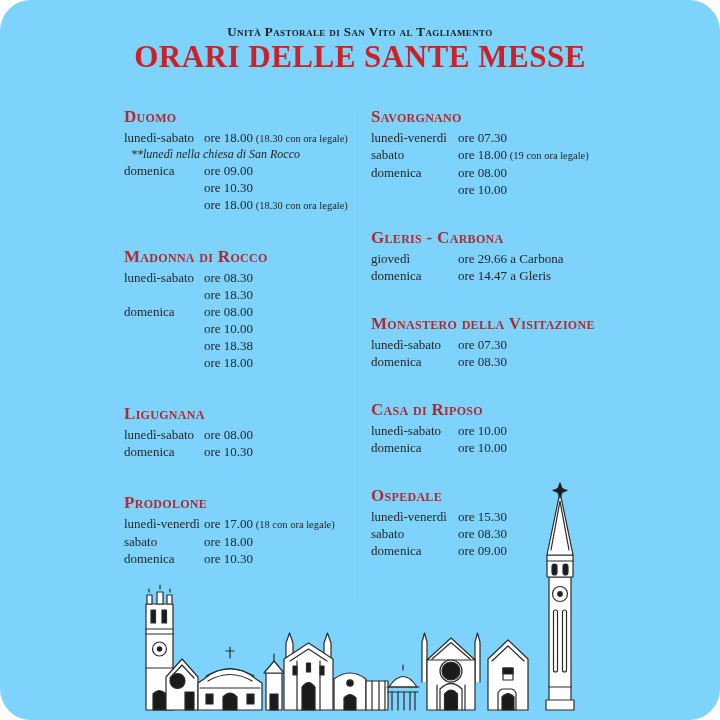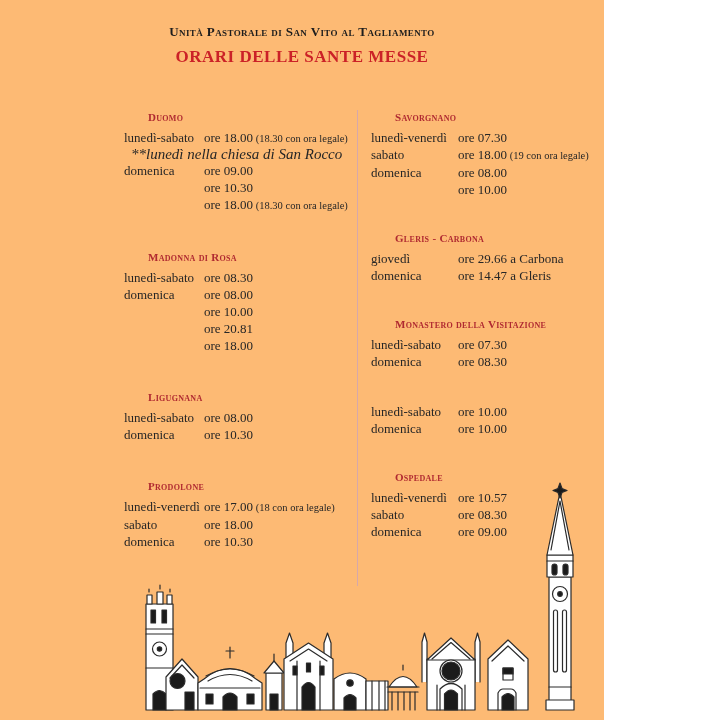--- a/index.html
+++ b/index.html
@@ -11,36 +11,37 @@
     --ink:#2b2b2b;
   }
   *{margin:0;padding:0;box-sizing:border-box;}
   html,body{background:#fff;}
   body{
     font-family:"Liberation Serif","DejaVu Serif",serif;
     color:var(--body-text);
   }
   .page{
     position:relative;
-    width:604px;height:720px;
-    background:#fdba74;
+    width:720px;height:720px;
+    background:#7dd3fc;
     overflow:hidden;
+    border-radius:31px;
   }
   
   .header{padding-top:24px;text-align:center;}
   .subtitle{
     font-size:13px;font-weight:bold;
     font-variant:small-caps;
     letter-spacing:.4px;
     color:var(--subtitle-text);
     line-height:16px;
   }
   .title{
     margin-top:3px;
-    font-size:17px;font-weight:bold;
+    font-size:31px;font-weight:bold;
     letter-spacing:.5px;
     color:var(--title-red);
     line-height:27px;
   }
   
   .columns{
     display:flex;
     align-items:stretch;
     margin-top:40px;
     padding-left:124px;
@@ -51,42 +52,41 @@
   .divider{
     flex:none;width:1px;
     background:var(--divider-rose);
     margin:0 13px;
   }
   .section{page-break-inside:avoid;}
   #col-left .section{margin-bottom:36px;}
   #col-right .section{margin-bottom:33px;}
   .col .section:last-child{margin-bottom:0;}
   .church-name{
-    font-size:11px;font-weight:bold;
+    font-size:17px;font-weight:bold;
     font-variant:small-caps;
     letter-spacing:.3px;
     color:var(--church-red);
     line-height:14px;
     margin-bottom:5px;
-    margin-left:24px;
   }
   .row{
     display:flex;
     font-size:13px;
     line-height:17px;
     color:var(--body-text);
   }
   .day{flex:none;}
   #col-left .day{width:80px;}
   #col-right .day{width:87px;}
   .time{flex:1;white-space:nowrap;}
   .time .suffix{font-size:10.5px;}
   .footnote{
     font-style:italic;
-    font-size:15px;
+    font-size:12px;
     line-height:15px;
     padding-left:7px;
     color:var(--body-text);
   }
   
   .skyline{
     position:absolute;
     left:100px;top:482px;
     width:520px;height:238px;
   }
@@ -117,36 +117,40 @@
           <div class="row">
             <span class="day"></span>
             <span class="time">ore 10.30</span>
           </div>
           <div class="row">
             <span class="day"></span>
             <span class="time">ore 18.00<span class="suffix"> (18.30 con ora legale)</span></span>
           </div>
         </div>
         <div class="section">
-          <h2 class="church-name">Madonna di Rosa</h2>
+          <h2 class="church-name">Madonna di Rocco</h2>
           <div class="row">
             <span class="day">lunedì-sabato</span>
             <span class="time">ore 08.30</span>
           </div>
           <div class="row">
+            <span class="day"></span>
+            <span class="time">ore 18.30</span>
+          </div>
+          <div class="row">
             <span class="day">domenica</span>
             <span class="time">ore 08.00</span>
           </div>
           <div class="row">
             <span class="day"></span>
             <span class="time">ore 10.00</span>
           </div>
           <div class="row">
             <span class="day"></span>
-            <span class="time">ore 20.81</span>
+            <span class="time">ore 18.38</span>
           </div>
           <div class="row">
             <span class="day"></span>
             <span class="time">ore 18.00</span>
           </div>
         </div>
         <div class="section">
           <h2 class="church-name">Ligugnana</h2>
           <div class="row">
             <span class="day">lunedì-sabato</span>
@@ -210,34 +214,35 @@
           <div class="row">
             <span class="day">lunedì-sabato</span>
             <span class="time">ore 07.30</span>
           </div>
           <div class="row">
             <span class="day">domenica</span>
             <span class="time">ore 08.30</span>
           </div>
         </div>
         <div class="section">
+          <h2 class="church-name">Casa di Riposo</h2>
           <div class="row">
             <span class="day">lunedì-sabato</span>
             <span class="time">ore 10.00</span>
           </div>
           <div class="row">
             <span class="day">domenica</span>
             <span class="time">ore 10.00</span>
           </div>
         </div>
         <div class="section">
           <h2 class="church-name">Ospedale</h2>
           <div class="row">
             <span class="day">lunedì-venerdì</span>
-            <span class="time">ore 10.57</span>
+            <span class="time">ore 15.30</span>
           </div>
           <div class="row">
             <span class="day">sabato</span>
             <span class="time">ore 08.30</span>
           </div>
           <div class="row">
             <span class="day">domenica</span>
             <span class="time">ore 09.00</span>
           </div>
         </div>

